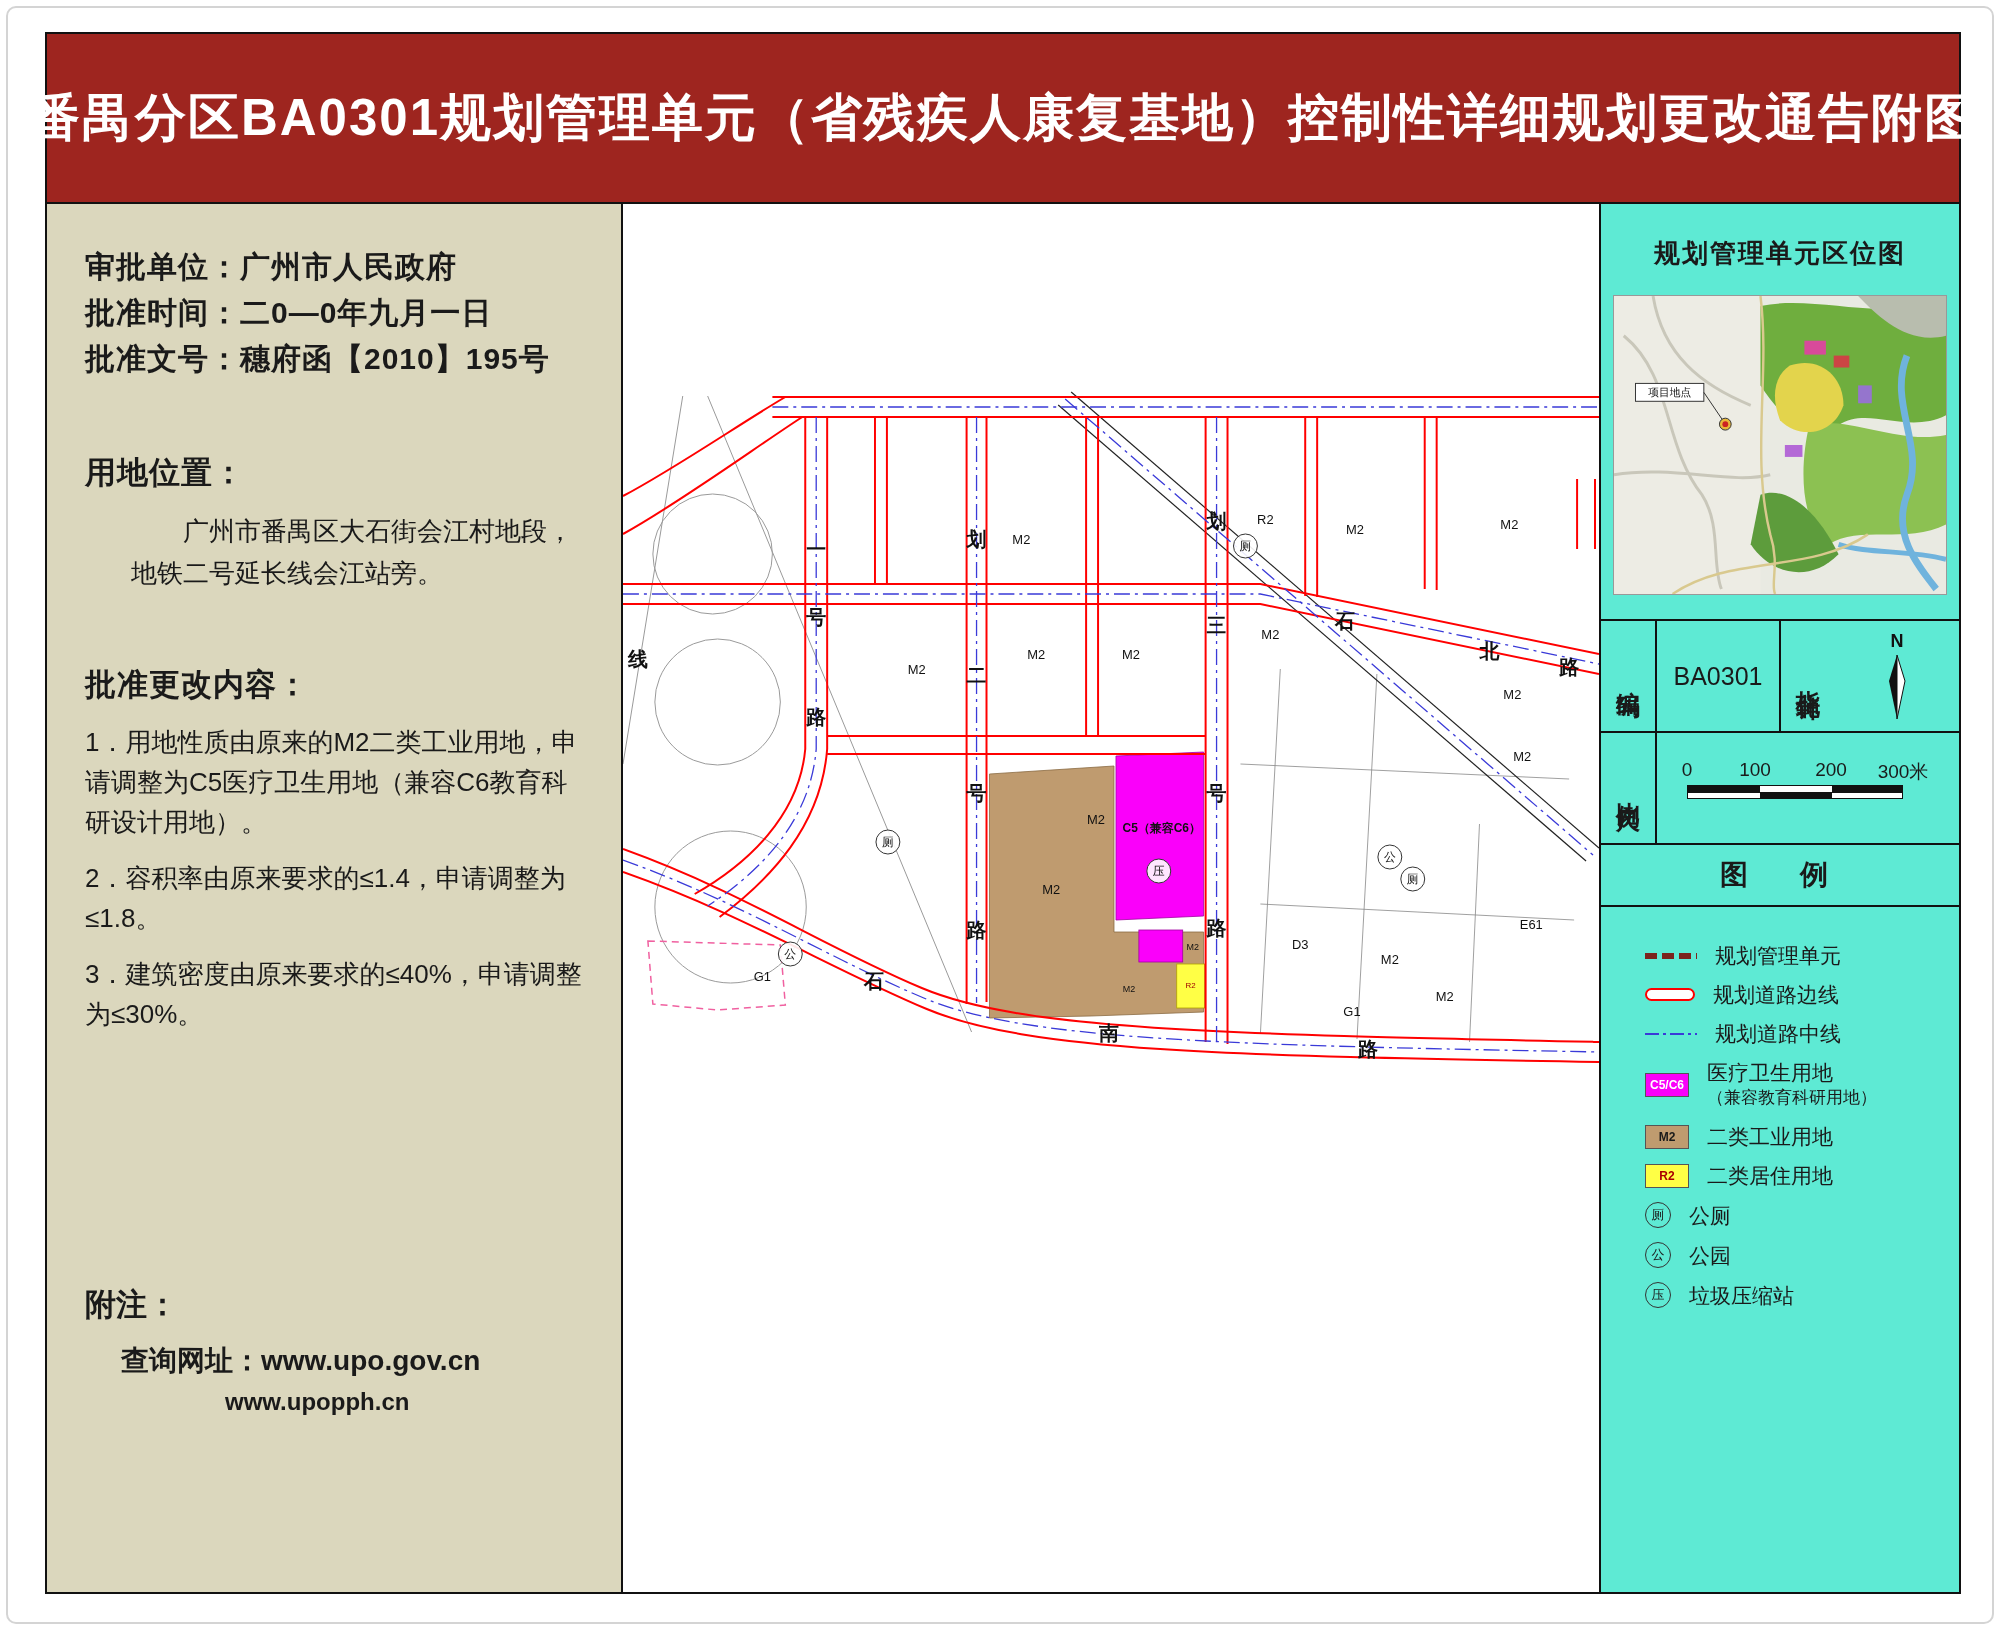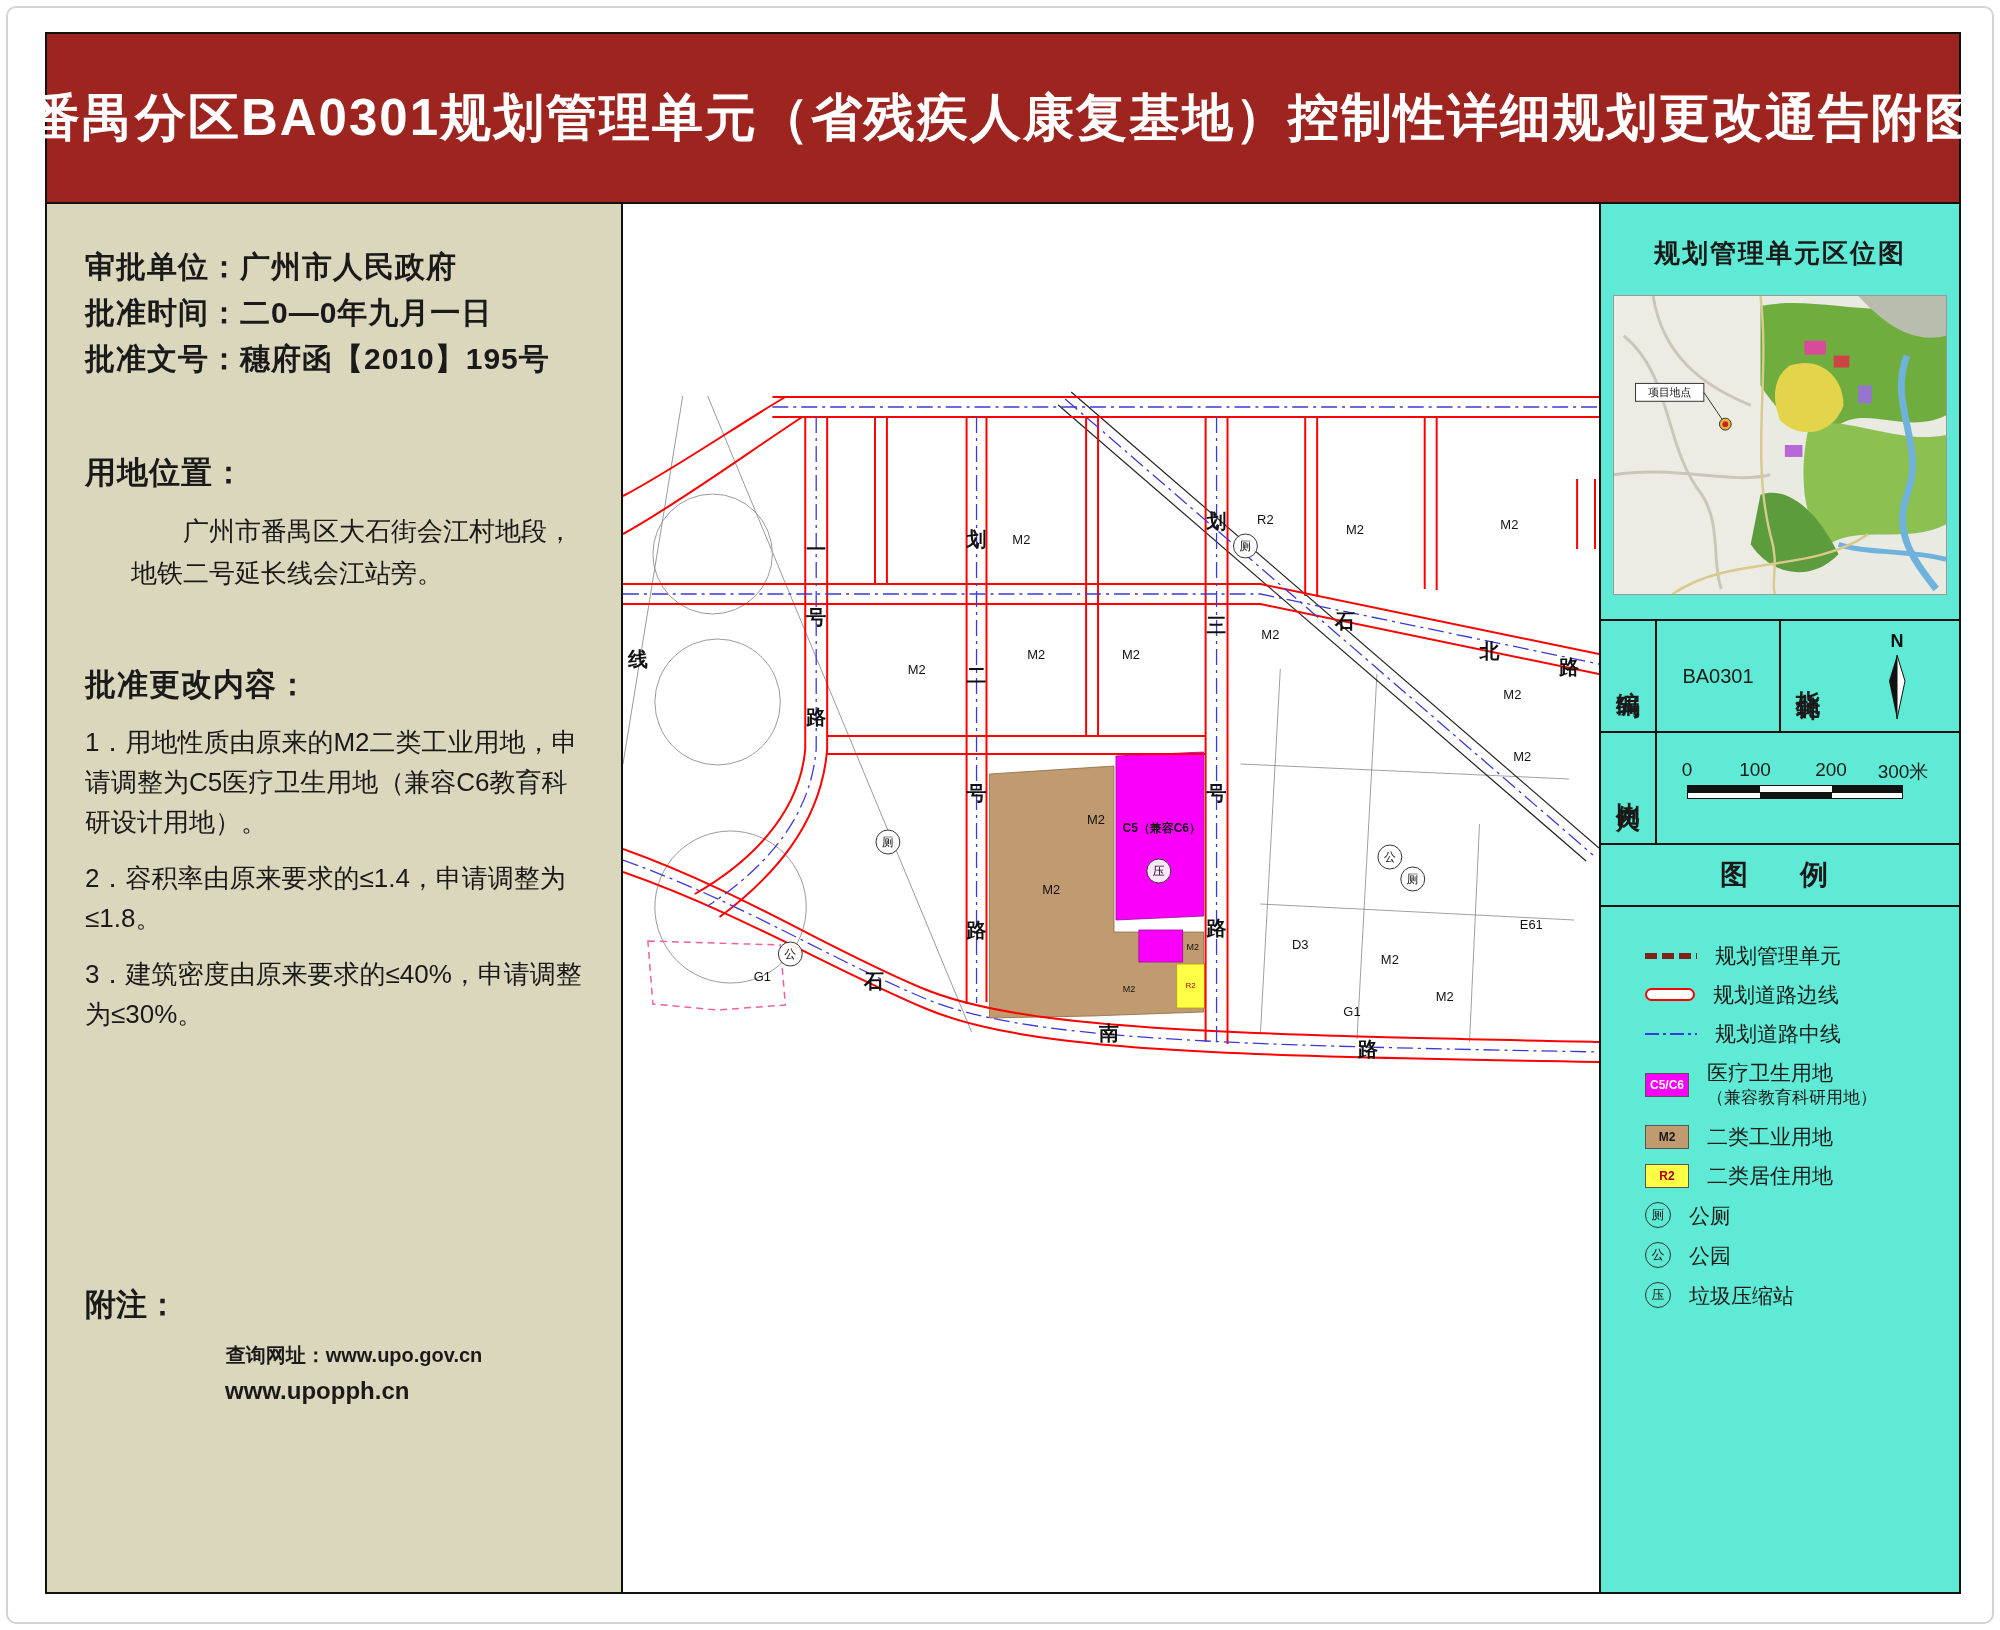--- a/index.html
+++ b/index.html
@@ -15,35 +15,35 @@
   .content{flex:1;display:flex;min-height:0;}
   
   .info-panel{width:576px;flex:none;background:#DBD7BD;border-right:2px solid #111;
     padding:40px 34px 0 38px;}
   .info-panel .h{font-size:30px;font-weight:bold;line-height:46px;letter-spacing:1px;}
   .sect{font-size:31px;font-weight:bold;margin-top:70px;letter-spacing:1px;}
   .body-txt{font-size:26px;line-height:42px;margin-top:16px;}
   .indent{text-indent:2em;margin-left:46px;}
   .chg{font-size:26px;line-height:40px;margin-top:16px;}
   .notes{margin-top:250px;font-size:31px;font-weight:bold;}
-  .url1{font-size:20px;font-weight:bold;margin-top:16px;margin-left:36px;text-align:center;}
+  .url1{font-size:28px;font-weight:bold;margin-top:16px;margin-left:36px;}
   .url2{font-size:24px;font-weight:bold;margin-top:8px;margin-left:140px;}
   
   .map-panel{flex:1;position:relative;background:#fff;min-width:0;}
   .map-panel svg{position:absolute;inset:0;width:100%;height:100%;}
   
   .side-panel{width:360px;flex:none;border-left:2px solid #111;display:flex;flex-direction:column;background:#5eead4;}
   .loc-title{font-size:26px;font-weight:bold;text-align:center;margin-top:32px;letter-spacing:2px;}
   .loc-map{margin:24px auto 24px;width:334px;height:300px;border:1px solid #999;}
   .loc-map svg{width:100%;height:100%;display:block;}
   .meta-row{border-top:2px solid #111;height:112px;display:flex;align-items:stretch;flex:none;}
   .vlabel{width:56px;flex:none;border-right:2px solid #111;display:flex;align-items:center;justify-content:center;
     font-size:24px;font-weight:bold;writing-mode:vertical-rl;text-orientation:upright;letter-spacing:4px;}
   .vlabel.nb{border-right:none;width:54px;}
-  .code-val{width:124px;flex:none;border-right:2px solid #111;display:flex;align-items:center;justify-content:center;font-size:20px;}
+  .code-val{width:124px;flex:none;border-right:2px solid #111;display:flex;align-items:center;justify-content:center;font-size:25px;}
   .compass{flex:1;display:flex;align-items:center;justify-content:center;}
   .scale-area{flex:1;position:relative;padding-top:26px;}
   .scale-ticks{position:relative;height:26px;margin-left:30px;font-size:19px;}
   .scale-ticks span{position:absolute;transform:translateX(-50%);white-space:nowrap;}
   .scale-bar{margin-left:30px;width:216px;border:1px solid #111;}
   .sb-top{height:6px;background:repeating-linear-gradient(90deg,#111 0 72px,#fff 72px 144px);}
   .sb-bot{height:6px;border-top:1px solid #111;background:repeating-linear-gradient(90deg,#fff 0 72px,#111 72px 144px);}
   .legend-title{border-top:2px solid #111;border-bottom:2px solid #111;height:64px;flex:none;
     display:flex;align-items:center;justify-content:center;font-size:28px;font-weight:bold;letter-spacing:12px;}
   .legend-list{padding:36px 10px 0 44px;}

